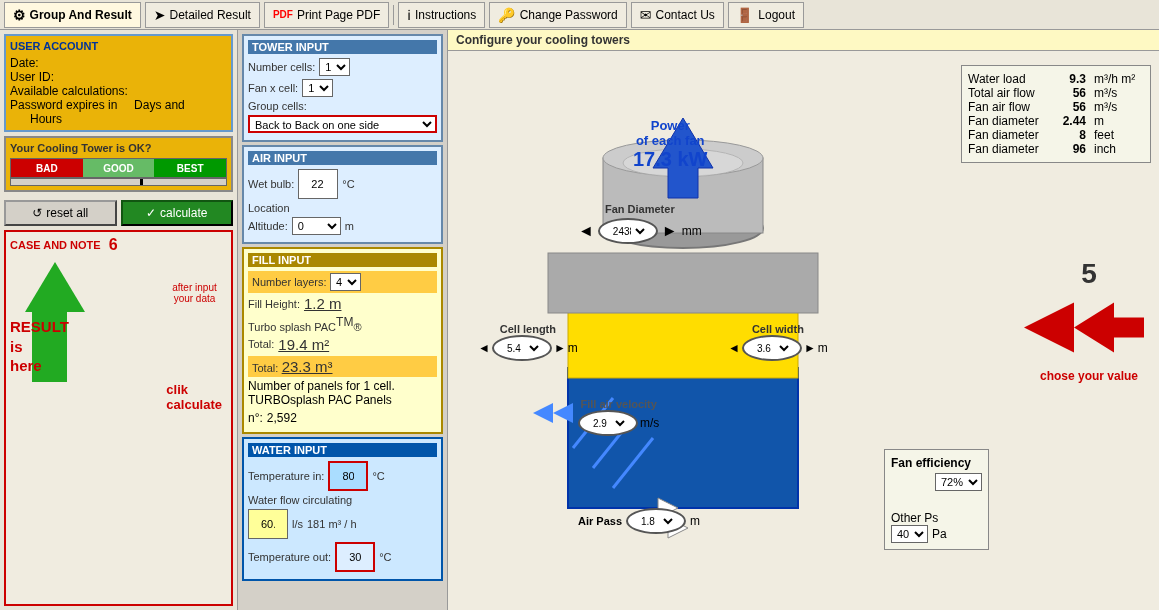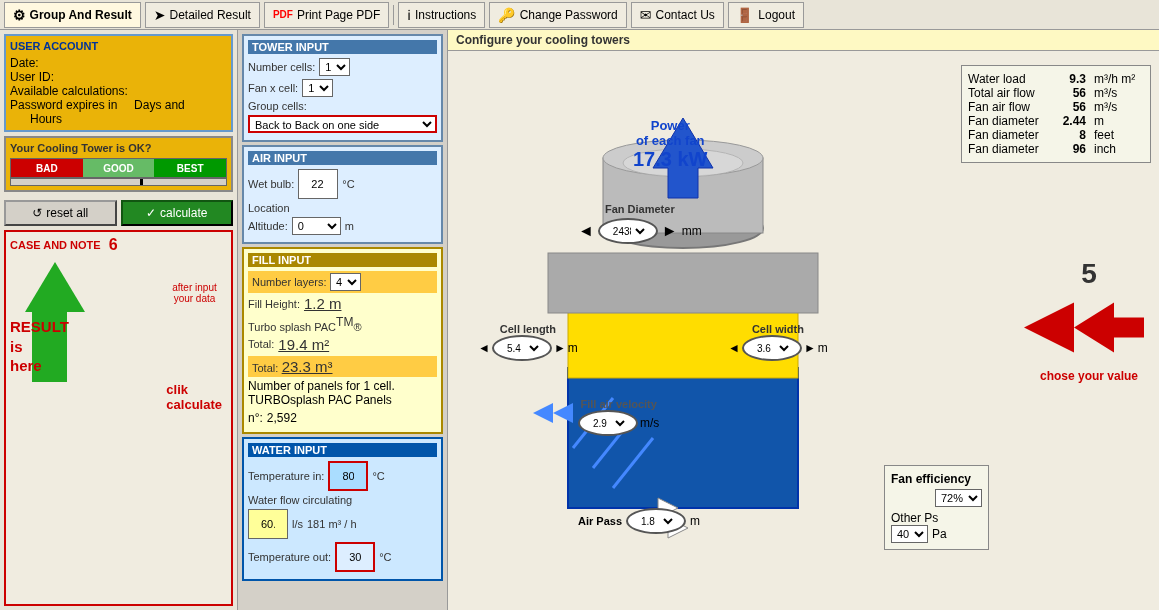--- a/index.html
+++ b/index.html
@@ -485,21 +485,21 @@
 
     </div>
 
     <div class="fan-eff-box" style="bottom:60px; right:170px;">
       <div class="fan-eff-title">Fan efficiency</div>
       <div style="display:flex; align-items:center; gap:4px;padding-left:44px;">
         <select class="small">
           <option>72%</option><option>60%</option><option>80%</option>
         </select>
       </div>
-      <div style="margin-top:4px;">
+      <div style="margin-top:20px;">
         <span>Other Ps</span>
       </div>
       <div style="display:flex; align-items:center; gap:4px;">
         <select class="small">
           <option>40</option><option>20</option><option>60</option>
         </select>
         <span>Pa</span>
       </div>
     </div>
 

